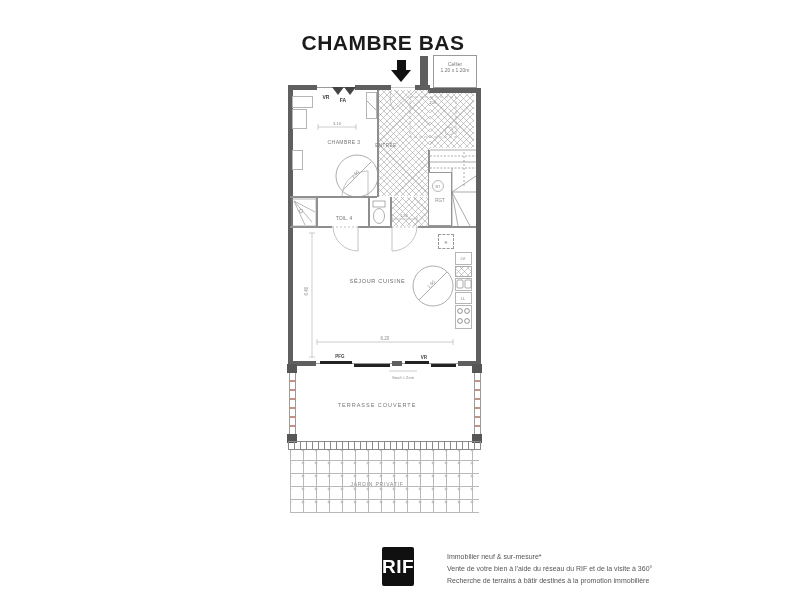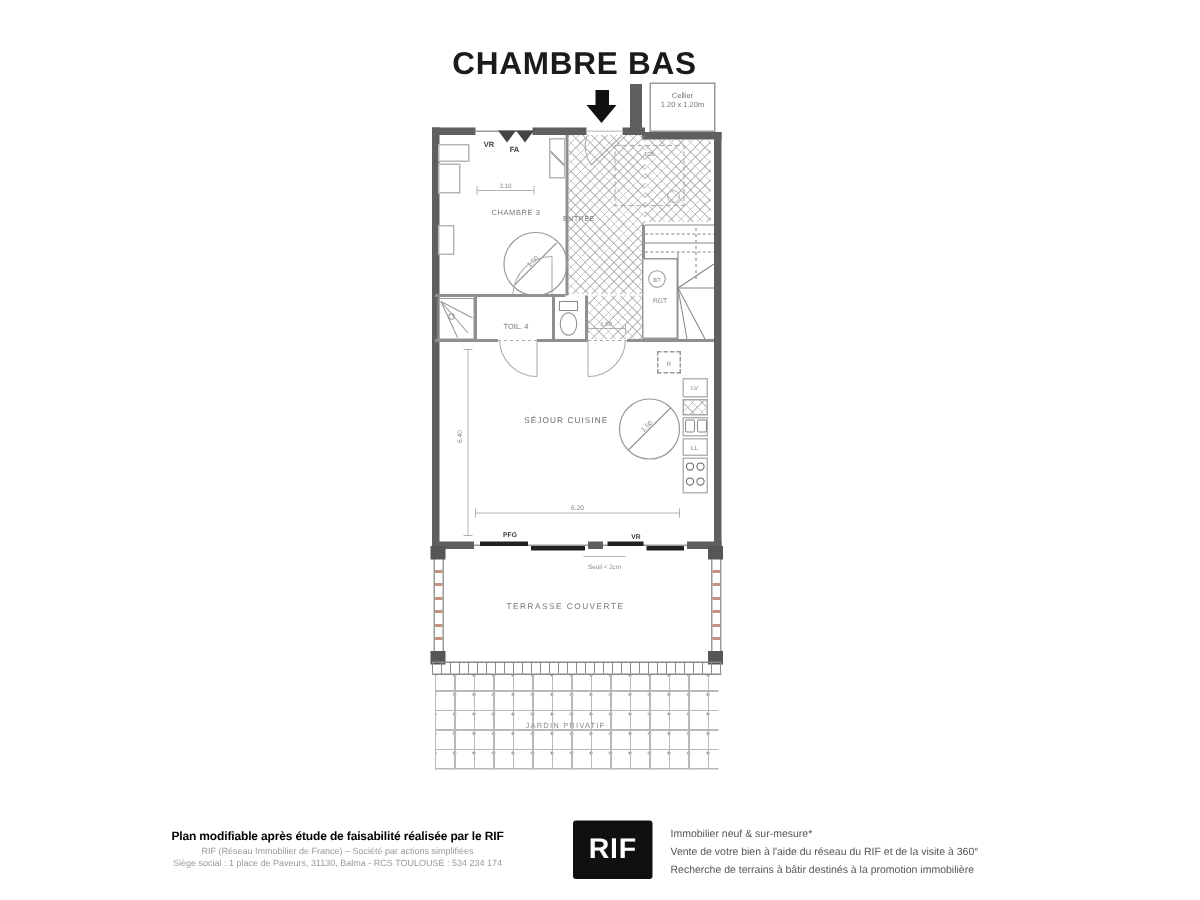--- a/index.html
+++ b/index.html
@@ -27,21 +27,21 @@
   .rail{position:absolute;border-left:1px solid #9a9a9a;border-right:1px solid #9a9a9a;
      background-image:repeating-linear-gradient(0deg,rgba(176,110,90,.75) 0 2px,transparent 2px 9px);}
   .tickband{position:absolute;border-top:1px solid #8a8a8a;border-bottom:1px solid #8a8a8a;
      background-image:repeating-linear-gradient(90deg,#8a8a8a 0 1px,transparent 1px 6px);}
   .post{position:absolute;background:#565656;}
   .bar{position:absolute;background:#222;}
   .glaze{position:absolute;background:#999;}
   .arrow-shaft{position:absolute;background:#111;}
   .arrow-head{position:absolute;width:0;height:0;border-left:10px solid transparent;
      border-right:10px solid transparent;border-top:12px solid #111;}
-  .logo{position:absolute;left:382px;top:547px;width:53px;height:39px;background:#101010;
+  .logo{position:absolute;left:382px;top:547px;width:32px;height:39px;background:#101010;
      border-radius:2px;display:flex;align-items:center;justify-content:center;
      color:#fff;font-weight:bold;font-size:19px;letter-spacing:.5px;}
   .f-left{position:absolute;left:85px;top:553px;width:280px;text-align:center;}
   .f-left .l1{font-size:8px;font-weight:bold;color:#000;white-space:nowrap;letter-spacing:-.1px;}
   .f-left .l2,.f-left .l3{font-size:6px;color:#999;white-space:nowrap;margin-top:2.5px;}
   .f-right{position:absolute;left:447px;top:553px;text-align:left;font-size:7px;color:#555;}
   .f-right div{margin-bottom:5px;white-space:nowrap;}
   svg{position:absolute;overflow:visible;}
   svg text{font-family:"Liberation Sans",sans-serif;fill:#888;}
 </style>
@@ -222,25 +222,20 @@
       <line x1="417" y1="216" x2="417" y2="222"></line>
       <line x1="389" y1="371" x2="417" y2="371"></line>
     </g>
     <text x="337" y="125" font-size="4.2" text-anchor="middle">3.10</text>
     <text x="308" y="291" font-size="4.5" text-anchor="middle" transform="rotate(-90 308 291)">6.40</text>
     <text x="385" y="340" font-size="4.5" text-anchor="middle">6.20</text>
     <text x="404" y="217" font-size="4" text-anchor="middle">1.50</text>
     <text x="403" y="379" font-size="4.2" text-anchor="middle" fill="#666">Seuil &lt; 2cm</text>
   </svg>
 
-  <div class="f-left">
-    <div class="l1">Plan modifiable après étude de faisabilité réalisée par le RIF</div>
-    <div class="l2">RIF (Réseau Immobilier de France) – Société par actions simplifiées</div>
-    <div class="l3">Siège social : 1 place de Paveurs, 31130, Balma - RCS TOULOUSE : 534 234 174</div>
-  </div>
 
   <div class="logo">RIF</div>
 
   <div class="f-right">
     <div>Immobilier neuf &amp; sur-mesure*</div>
     <div>Vente de votre bien à l'aide du réseau du RIF et de la visite à 360°</div>
     <div>Recherche de terrains à bâtir destinés à la promotion immobilière</div>
   </div>
 
 </div>

